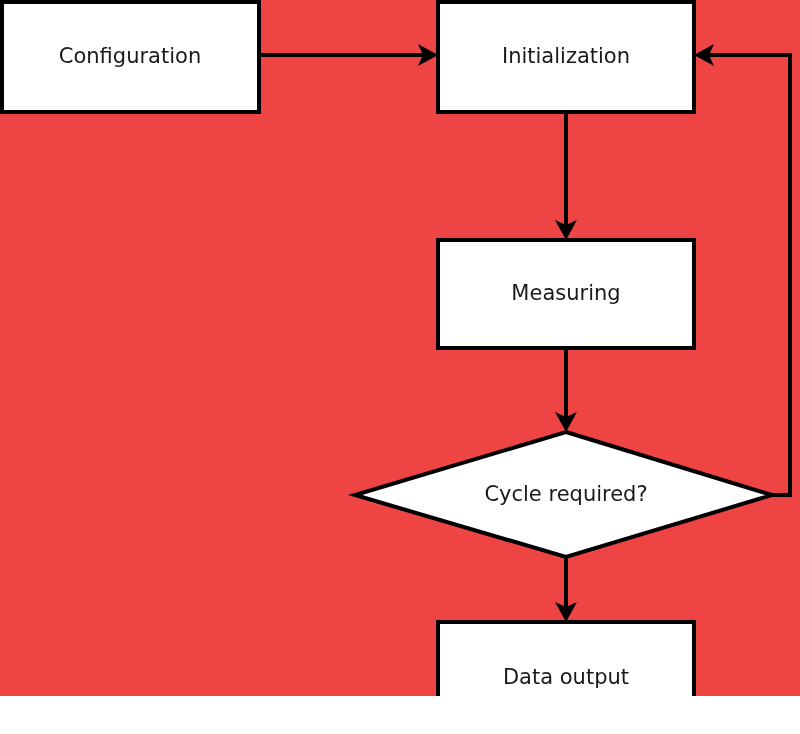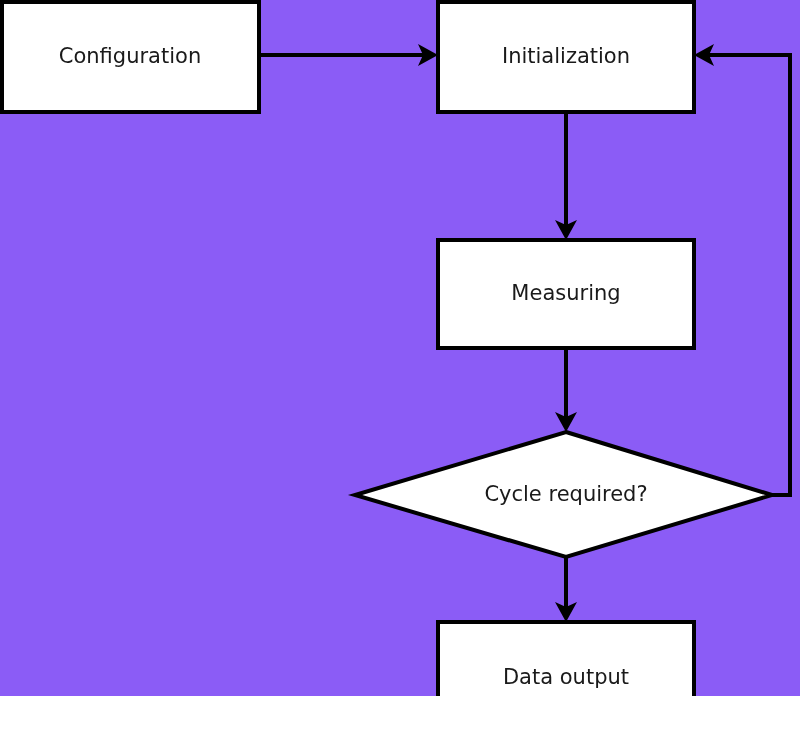--- a/index.html
+++ b/index.html
@@ -8,21 +8,21 @@
     padding: 0;
     background: #ffffff;
   }
   body {
     font-family: "DejaVu Sans", "Liberation Sans", sans-serif;
   }
   #diagram-root {
     position: relative;
     width: 800px;
     height: 696px;
-    background: #8b5cf6;
+    background: #ef4444;
     overflow: hidden;
     text-align: right;
   }
   #flow-svg {
     position: absolute;
     left: 0;
     top: 0;
     width: 800px;
     height: 734px;
     display: block;

